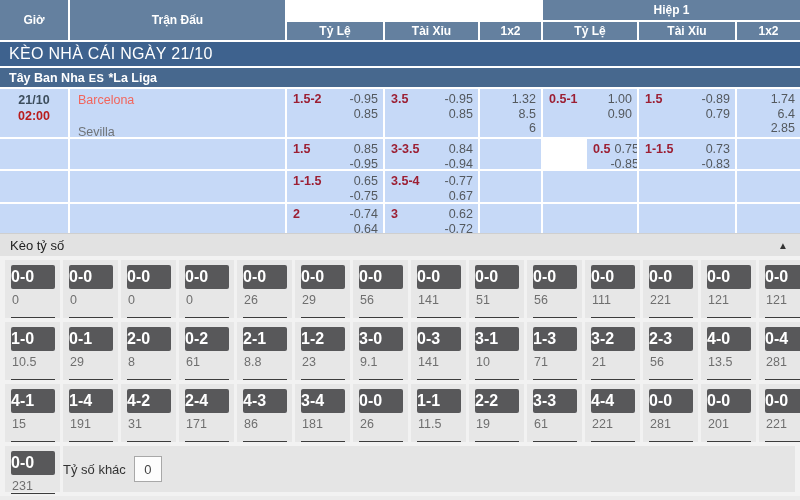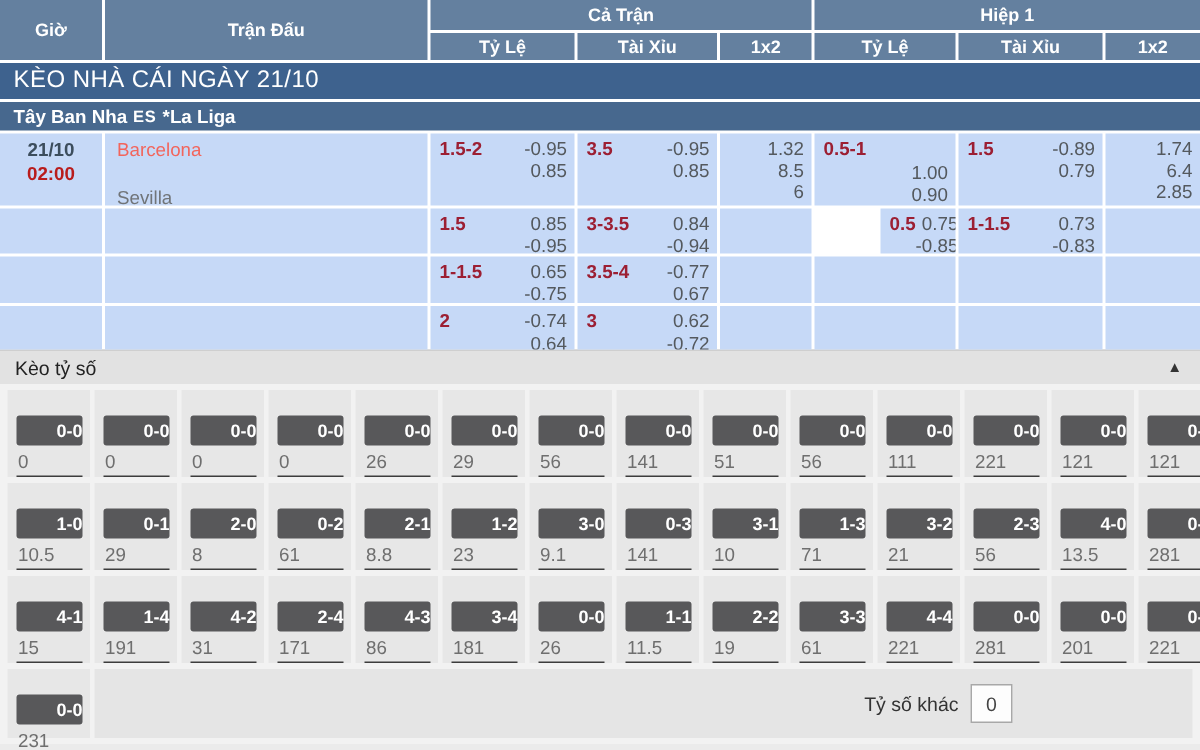--- a/index.html
+++ b/index.html
@@ -56,44 +56,43 @@
     column-gap:3px; row-gap:4px; padding:4px 5px 0 5px; background:#f2f2f2;
   }
   .score-grid.last { padding-bottom:4px; }
   .score-cell {
     background:#e7e7e7; height:58px; padding:5px 5px 0 6px;
     display:flex; flex-direction:column; align-items:flex-start;
   }
   .score-cell::after { content:""; display:block; width:100%; margin-top:auto; border-top:1px solid #3c3c3c; }
   .score-cell.short { height:46px; }
   .score-btn {
-    background:#58585a; color:#fff; font-weight:bold; font-size:12px;
-    width:44px; text-align:right; padding:3px 0; border-radius:2px; cursor:pointer;margin-top:12px;
+    background:#58585a; color:#fff; font-weight:bold; font-size:16px;
+    width:44px; text-align:left; padding:3px 0; border-radius:2px; cursor:pointer;
   }
   .score-val { color:#6f6f6f; font-size:12.5px; margin-top:4px; padding-left:1px; }
   .other-panel {
     grid-column:2 / 15; background:#e5e5e5; height:46px;
-    display:flex; align-items:center; justify-content:flex-end; padding-right:120px; gap:8px;
+    display:flex; align-items:center; justify-content:flex-start; padding-right:120px; gap:8px;
   }
   .other-label { font-size:13px; color:#333; }
   .other-input {
     width:28px; height:26px; background:#fdfdfd; border:1px solid #a8a8a8;
     text-align:center; font-size:13px; color:#444; font-family:"Liberation Sans", sans-serif;
   }
   .bottom-strip { background:#ebebeb; height:8px; }
 </style>
 </head>
 <body>
 
 <div class="page">
 
   <div class="odds-table">
     <div class="hcell span2">Giờ</div>
     <div class="hcell span2">Trận Đấu</div>
-    <div class="hcell g-full">Cả Trận</div>
     <div class="hcell g-half">Hiệp 1</div>
     <div class="hcell">Tỷ Lệ</div>
     <div class="hcell">Tài Xỉu</div>
     <div class="hcell">1x2</div>
     <div class="hcell">Tỷ Lệ</div>
     <div class="hcell">Tài Xỉu</div>
     <div class="hcell">1x2</div>
     <div class="banner">KÈO NHÀ CÁI NGÀY 21/10</div>
     <div class="league">
       <span>Tây Ban Nha</span>
@@ -120,21 +119,21 @@
           <div class="">0.85</div>
         </div>
       </div>
       <div class="dcell bet-cell" style="grid-row: 5;">
         <div class="oddcol">
           <div class="">1.32</div>
           <div class="">8.5</div>
           <div class="">6</div>
         </div>
       </div>
-      <div class="dcell bet-cell" style="grid-row: 5; flex-direction: column;">
+      <div class="dcell bet-cell" style="grid-row: 5;">
         <div class="hcap">0.5-1</div>
         <div class="oddcol">
           <div class="">1.00</div>
           <div class="">0.90</div>
         </div>
       </div>
       <div class="dcell bet-cell" style="grid-row: 5;">
         <div class="hcap">1.5</div>
         <div class="oddcol">
           <div class="">-0.89</div>

